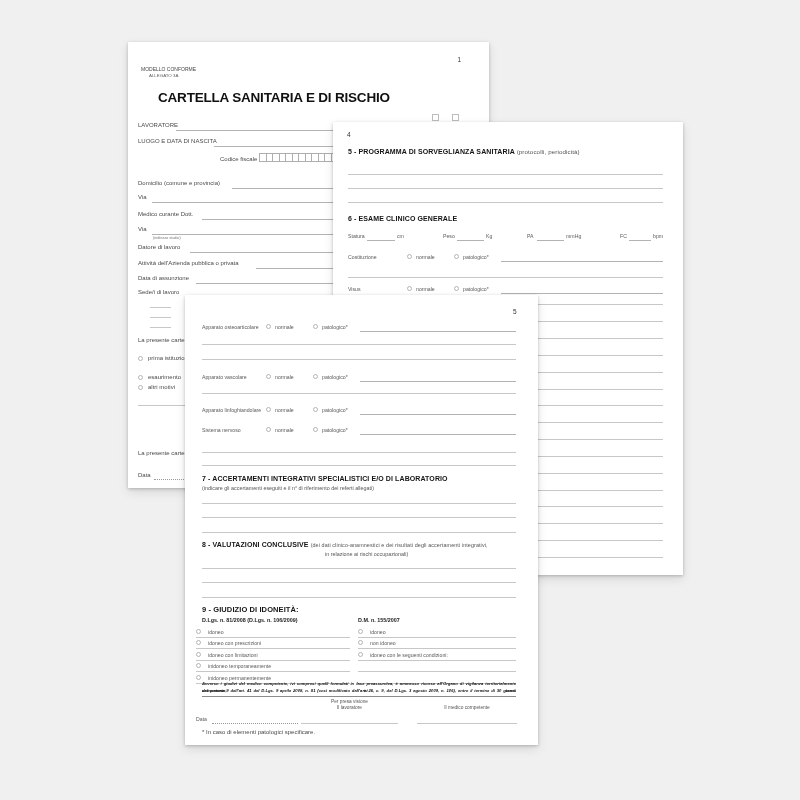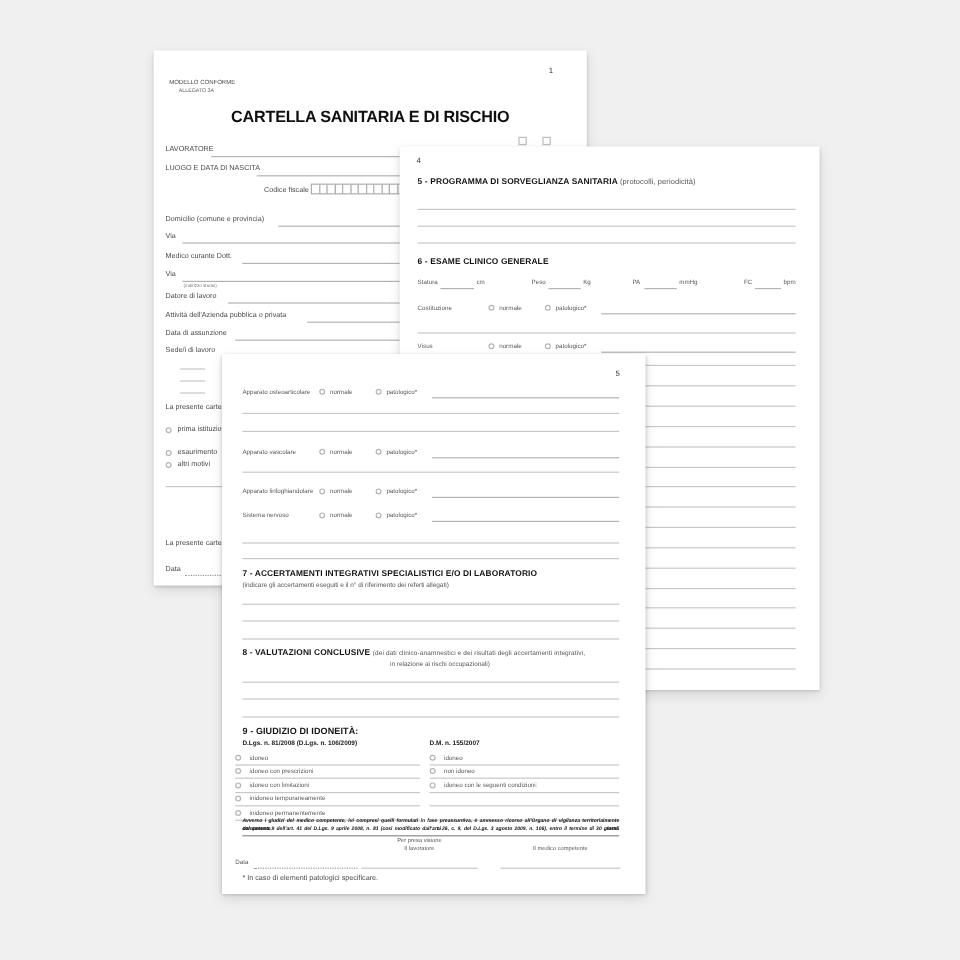--- a/index.html
+++ b/index.html
@@ -33,22 +33,22 @@
   .sq {
     position:absolute; width:7px; height:7px;
     border:1px solid #bdbdbd; background:#fff;
   }
   .cfrow { position:absolute; display:flex; }
   .cfbox {
     width:7.5px; height:9px; border:1px solid #aeaeae;
     background:#fff; margin-right:-1px;
   }
   .title1 {
-    position:absolute; left:0; width:100%; text-align:center;
-    font-size:13.5px; font-weight:bold; color:#101010; letter-spacing:-.2px;
+    position:absolute; left:0; width:100%; text-align:left;
+    font-size:13.5px; font-weight:bold; color:#101010; letter-spacing:-.2px;padding-left:30px;
   }
   .legal {
     position:absolute; font-size:4.2px; line-height:1.65;
     font-weight:bold; font-style:italic; color:#101010;
     text-align:justify; text-align-last:justify; width:314px;
   }
   .sigcap { position:absolute; font-size:4.8px; color:#555; text-align:center; line-height:1.25; }
 </style>
 </head>
 <body>

